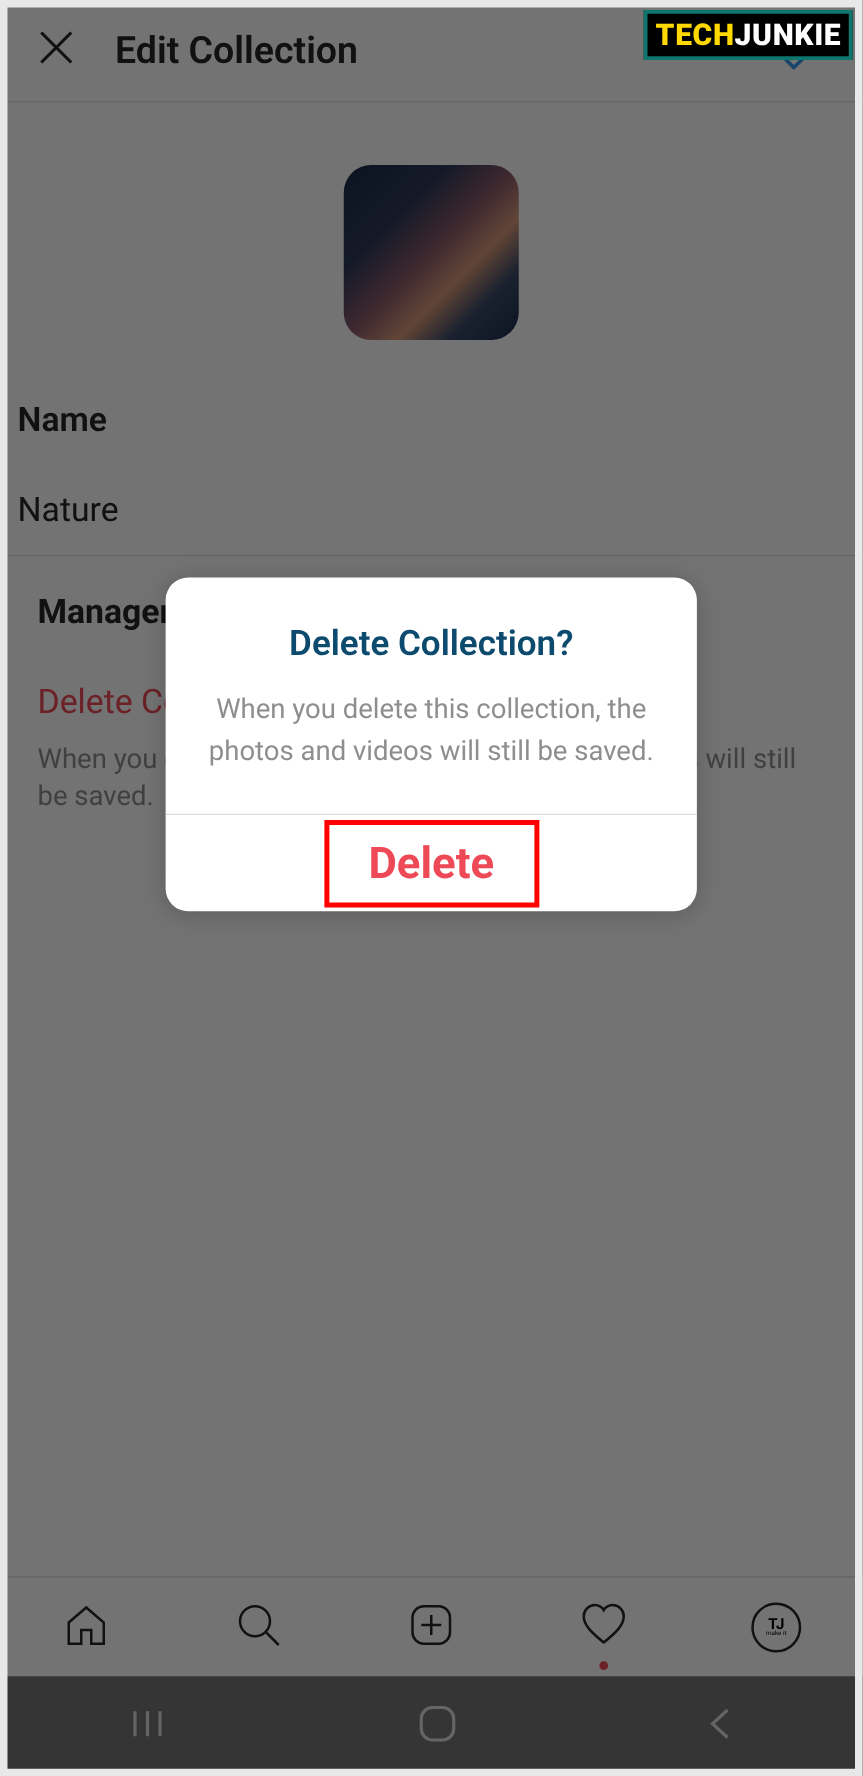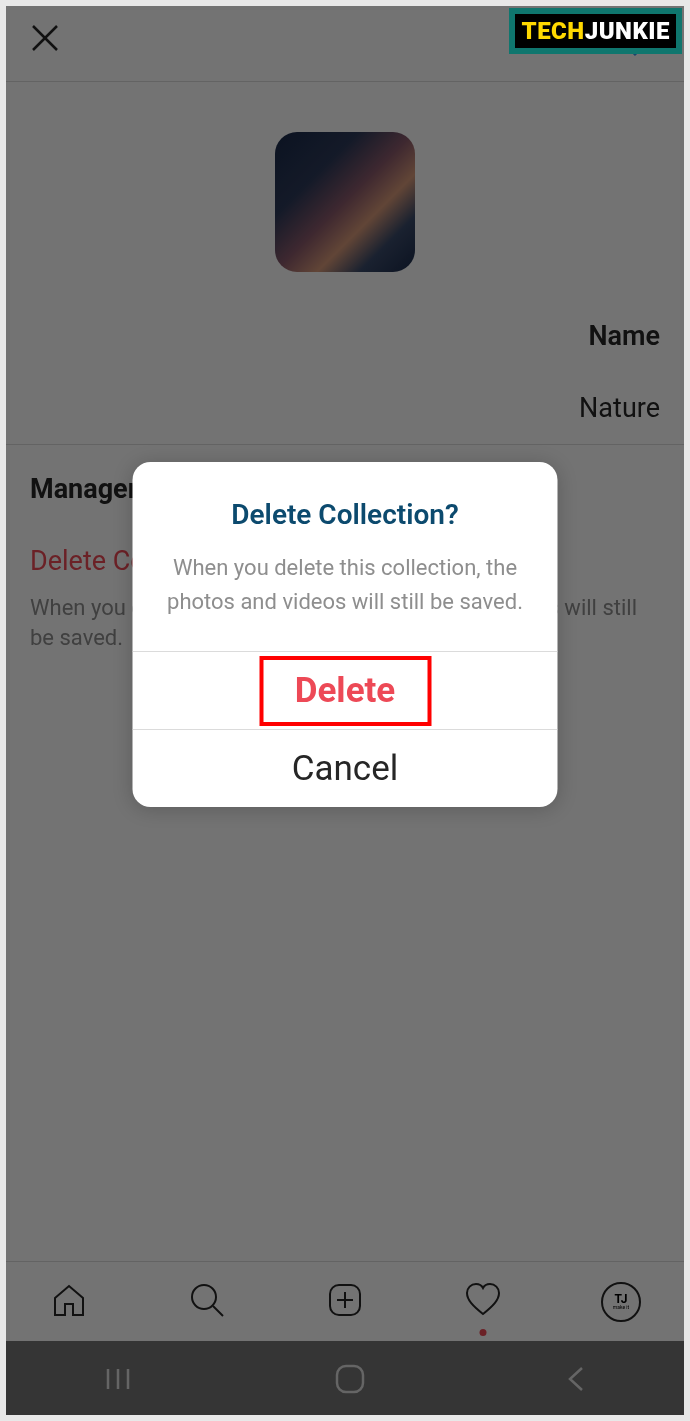--- a/index.html
+++ b/index.html
@@ -71,21 +71,20 @@
     .change-cover {
       margin-top: 28px;
       font-size: 28px;
       color: #3897f0;
       font-weight: 400;
     }
     
     .form-section {
       padding: 28px 30px 20px 14px;
       border-bottom: 1px solid #dbdbdb;
-      text-align: right;
     }
     .form-label {
       font-size: 27px;
       font-weight: 600;
       color: #262626;
       margin-bottom: 40px;
     }
     .form-value {
       font-size: 27px;
       color: #262626;
@@ -118,21 +117,21 @@
     
     .watermark {
       position: absolute;
       top: 8px;
       right: 8px;
       background: #000;
       padding: 3px 6px;
       font-weight: 900;
       font-size: 24px;
       letter-spacing: 0.5px;
-      border: 6px solid #0f766e;
+      border: 3px solid #0f766e;
       z-index: 60;
     }
     .watermark .t1 { color: #ffd800; }
     .watermark .t2 { color: #fff; }
     
     .dialog {
       position: absolute;
       left: 50%;
       top: 462px;
       transform: translateX(-50%);
@@ -262,20 +261,21 @@
 
 <div class="screen">
 
   <div class="header">
     <span class="close-x">
       <svg viewBox="0 0 30 30">
           <line x1="3" y1="3" x2="27" y2="27"></line>
           <line x1="27" y1="3" x2="3" y2="27"></line>
         </svg>
     </span>
+    <span class="header-title">Edit Collection</span>
     <span class="check">
       <svg viewBox="0 0 38 28">
           <polyline points="3,14 13,24 35,3"></polyline>
         </svg>
     </span>
   </div>
 
   <div class="cover-area">
     <div class="cover-img"></div>
   </div>
@@ -350,22 +350,19 @@
 
 <div class="dialog">
   <div class="dialog-body">
     <div class="dialog-title">Delete Collection?</div>
     <div class="dialog-text">When you delete this collection, the photos and videos will still be saved.</div>
   </div>
   <div class="dialog-btn delete">
     <span>Delete</span>
     <span class="red-highlight"></span>
   </div>
-  <div class="dialog-btn cancel">
-    <span>Cancel</span>
-  </div>
 </div>
 
 <div class="watermark">
   <span class="t1">TECH</span><span class="t2">JUNKIE</span>
 </div>
 
 <div class="frame"></div>
 
 </body></html>

